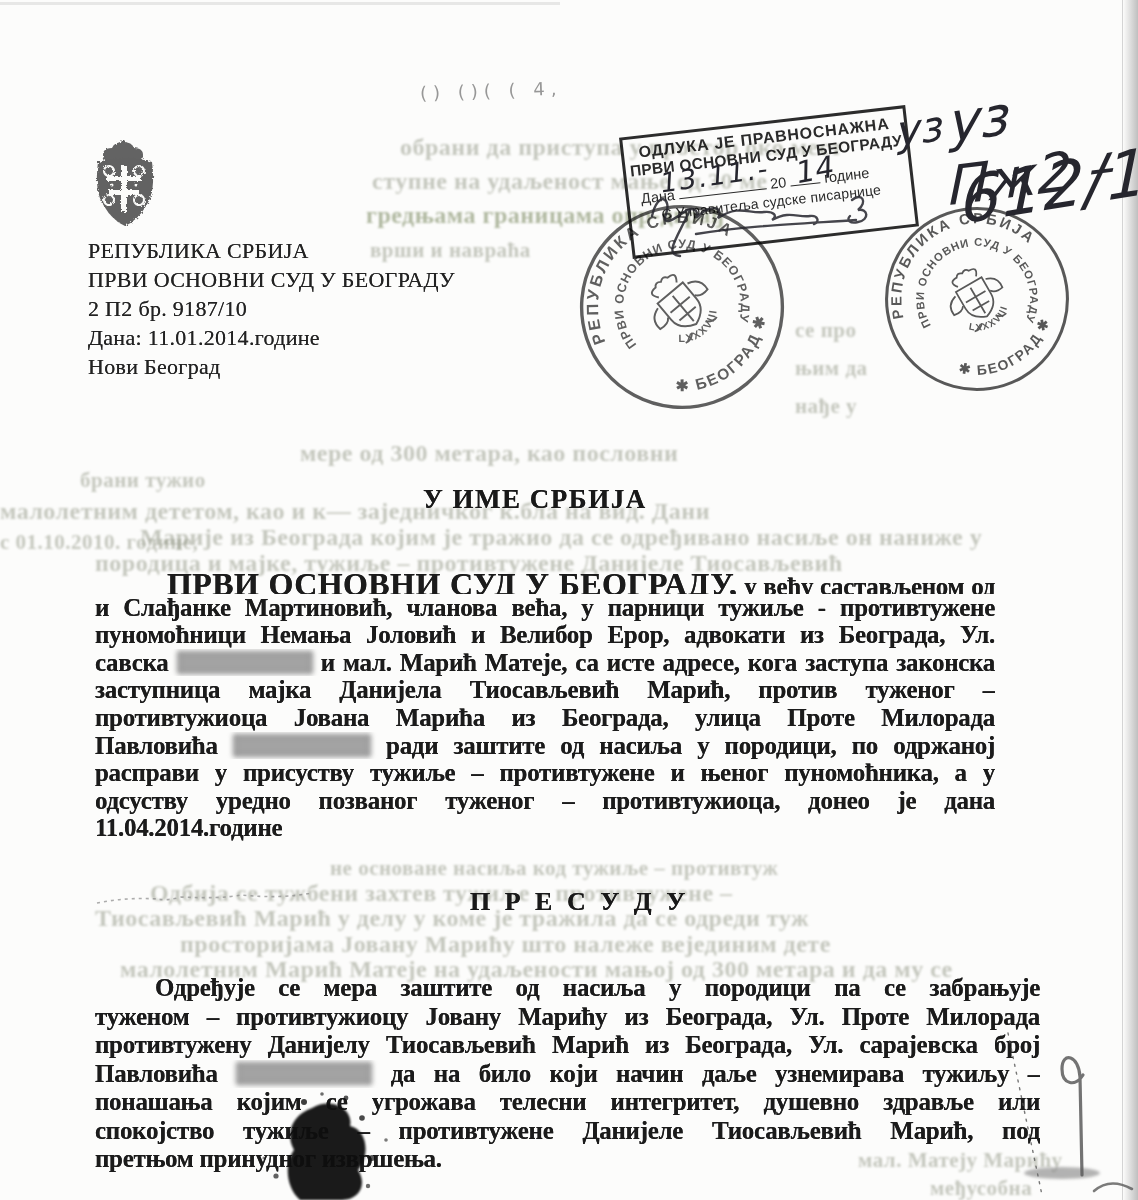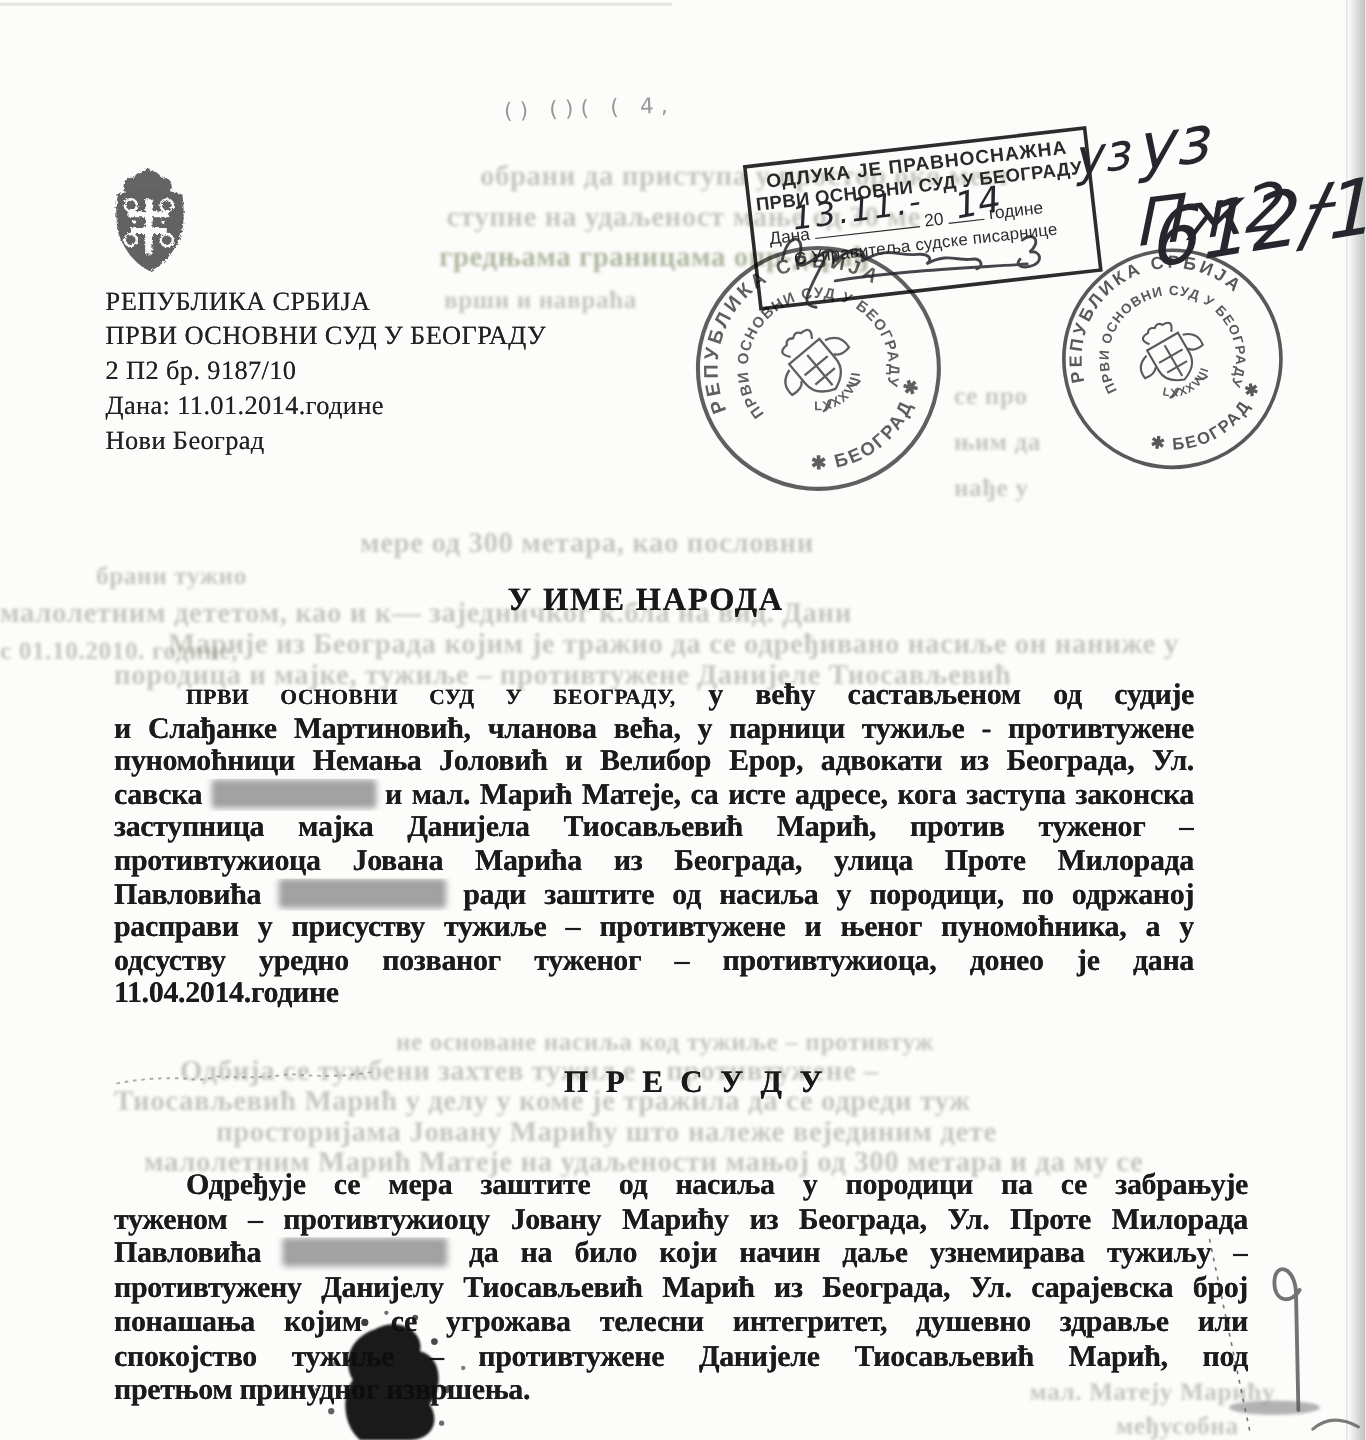--- a/index.html
+++ b/index.html
@@ -15,21 +15,21 @@
   .h-verdict{position:absolute;left:470px;top:887px;font-size:26px;font-weight:bold;letter-spacing:4px;
              color:#191919;text-shadow:0 0 .5px #333;white-space:nowrap;}
   
   .para{position:absolute;font-weight:bold;color:#1b1b1b;text-shadow:0 0 .4px #333;}
   .p1{left:95px;top:566px;width:900px;font-size:25px;}
   .p2{left:95px;top:974px;width:945px;font-size:25px;}
   .tline{height:27.6px;overflow:hidden;text-align:justify;text-align-last:justify;letter-spacing:-.3px;}
   .p2 .tline{height:28.5px;}
   .tline.last{text-align:center;text-align-last:left;}
   .indent{padding-left:60px;}
-  .lead{font-size:18px;letter-spacing:.4px;}
+  .lead{font-size:32px;letter-spacing:.4px;margin-left:12px;}
   .redact{display:inline-block;height:23px;background:#a3a3a3;border-radius:2px;filter:blur(2.5px);
           vertical-align:-3px;box-shadow:inset 0 0 6px #8a8a8a, 0 0 2px #bbb;}
   
   .bleed{position:absolute;font-family:"Liberation Serif",serif;font-weight:bold;font-size:24px;
          color:#8d9280;opacity:.5;filter:blur(1.2px);white-space:nowrap;letter-spacing:.5px;}
   .bleed.green{color:#7c8a62;opacity:.6;}
   .bleed.small{font-size:21px;}
   
   .stampbox{position:absolute;left:625px;top:121px;width:282px;height:116px;border:3px solid #2c2c2c;
             transform:rotate(-6.5deg);font-family:"Liberation Sans",sans-serif;color:#2b2b2b;
@@ -180,21 +180,21 @@
       <path d="M90 40 c-14 30 -26 44 -10 46"></path>
       <path d="M252 30 c10 -8 16 2 6 10 c10 -2 12 10 0 12 c-8 2 -12 -2 -8 -6"></path>
       <path d="M96 64 c50 -8 100 -10 160 -14"></path>
     </g>
   </svg>
 
   <div class="hand hw1">уз</div>
   <div class="hand hw2">уз Пж2 –</div>
   <div class="hand hw3">612/14</div>
 
-  <div class="h-title">У ИМЕ НАРОДА</div>
+  <div class="h-title">У ИМЕ СРБИЈА</div>
 
   <div class="para p1">
     <div class="tline indent">
       <span class="lead">ПРВИ ОСНОВНИ СУД У БЕОГРАДУ,</span>
       <span>у већу састављеном од судије</span>
     </div>
     <div class="tline">и Слађанке Мартиновић, чланова већа, у парници тужиље - противтужене</div>
     <div class="tline">пуномоћници Немања Јоловић и Велибор Ерор, адвокати из Београда, Ул.</div>
     <div class="tline">
       <span>савска</span>
@@ -215,26 +215,26 @@
 
   <svg class="abs" style="left:95px;top:893px;" width="220" height="14" viewBox="0 0 220 14">
     <path d="M2 10 q30 -6 60 -4 q10 2 24 -2 q40 2 60 -2 q40 4 70 -2" fill="none" stroke="#8a8a8a" stroke-width="1.6" stroke-dasharray="3 4" opacity="0.7"></path>
   </svg>
 
   <div class="h-verdict">П Р Е С У Д У</div>
 
   <div class="para p2">
     <div class="tline indent">Одређује се мера заштите од насиља у породици па се забрањује</div>
     <div class="tline">туженом – противтужиоцу Јовану Марићу из Београда, Ул. Проте Милорада</div>
+    <div class="tline">противтужену Данијелу Тиосављевић Марић из Београда, Ул. сарајевска број</div>
     <div class="tline">
       <span>Павловића</span>
       <span class="redact" style="width:136px;"></span>
       <span>да на било који начин даље узнемирава тужиљу –</span>
     </div>
-    <div class="tline">противтужену Данијелу Тиосављевић Марић из Београда, Ул. сарајевска број</div>
     <div class="tline">понашања којим се угрожава телесни интегритет, душевно здравље или</div>
     <div class="tline">спокојство тужиље – противтужене Данијеле Тиосављевић Марић, под</div>
     <div class="tline last">претњом принудног извршења.</div>
   </div>
 
   <svg class="abs" style="left:250px;top:1088px;" width="160" height="112" viewBox="0 0 160 112">
     <g fill="#0e0e0e">
       <path d="M62 20 C82 8 104 22 100 38 C118 42 120 68 108 82 C118 98 108 112 92 112 L50 112 C36 100 34 76 44 62 C34 44 44 26 62 20 Z" opacity="0.95" filter="blur(1px)"></path>
       <circle cx="54" cy="14" r="3" opacity="0.8"></circle>
         <circle cx="96" cy="10" r="2.4" opacity="0.7"></circle>

